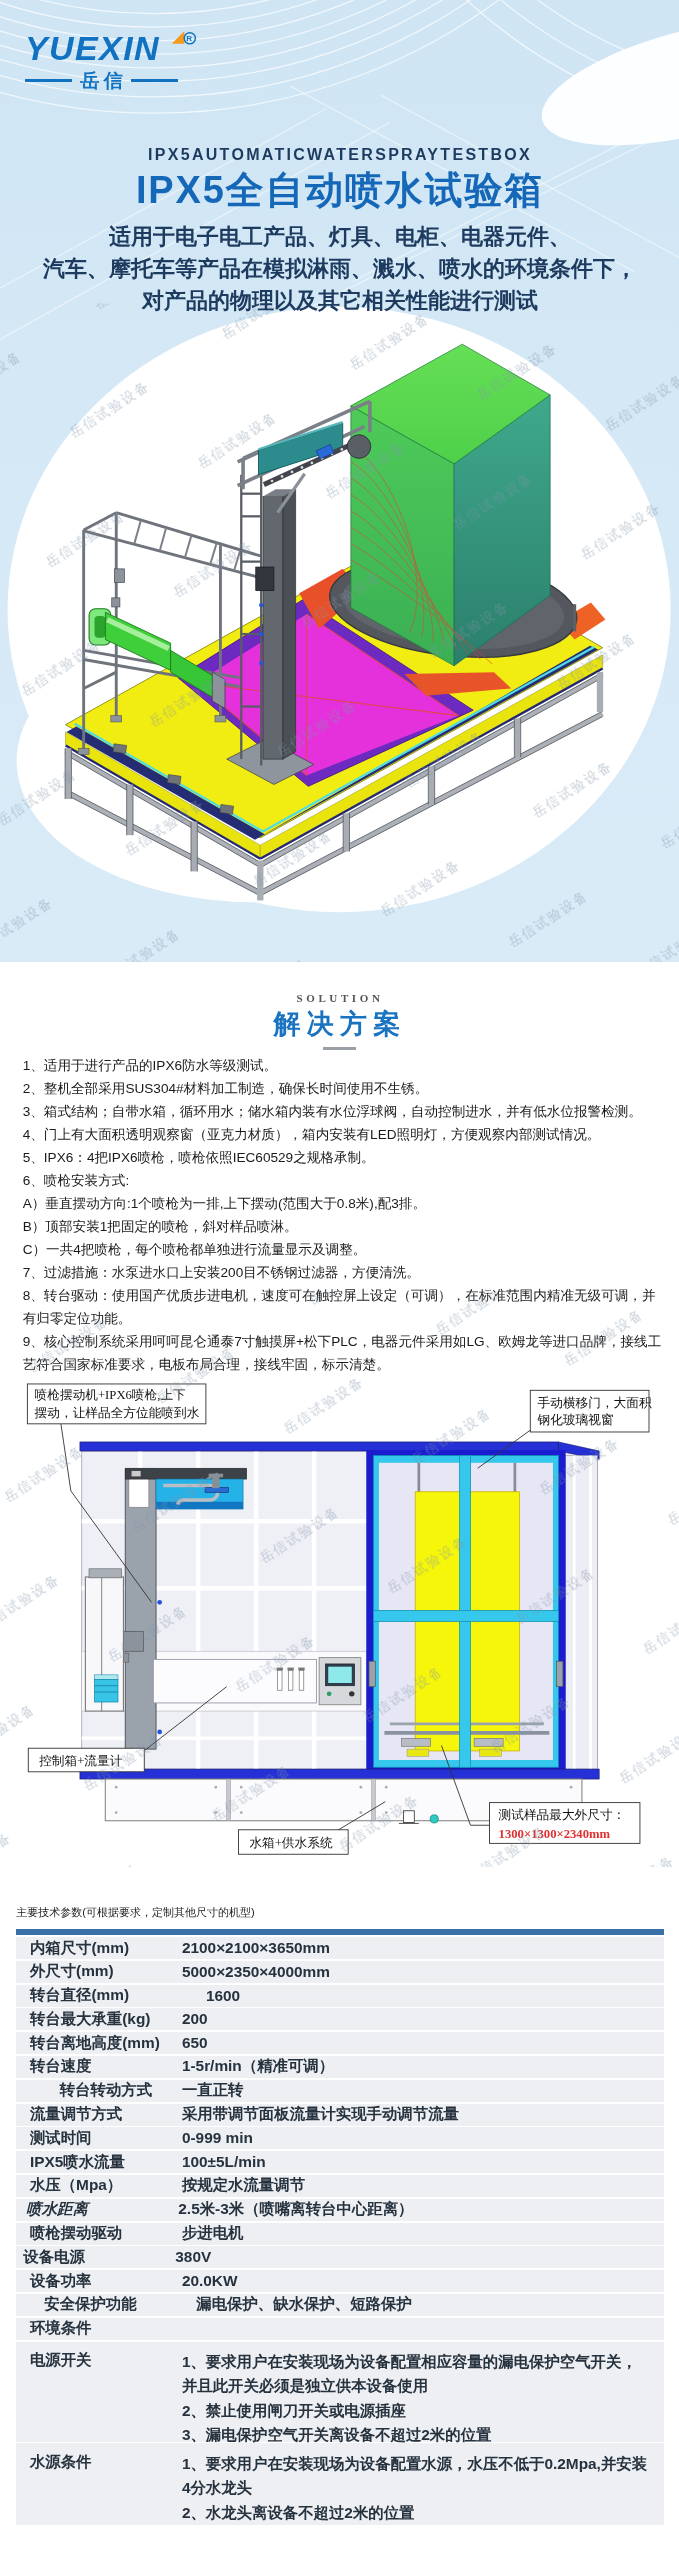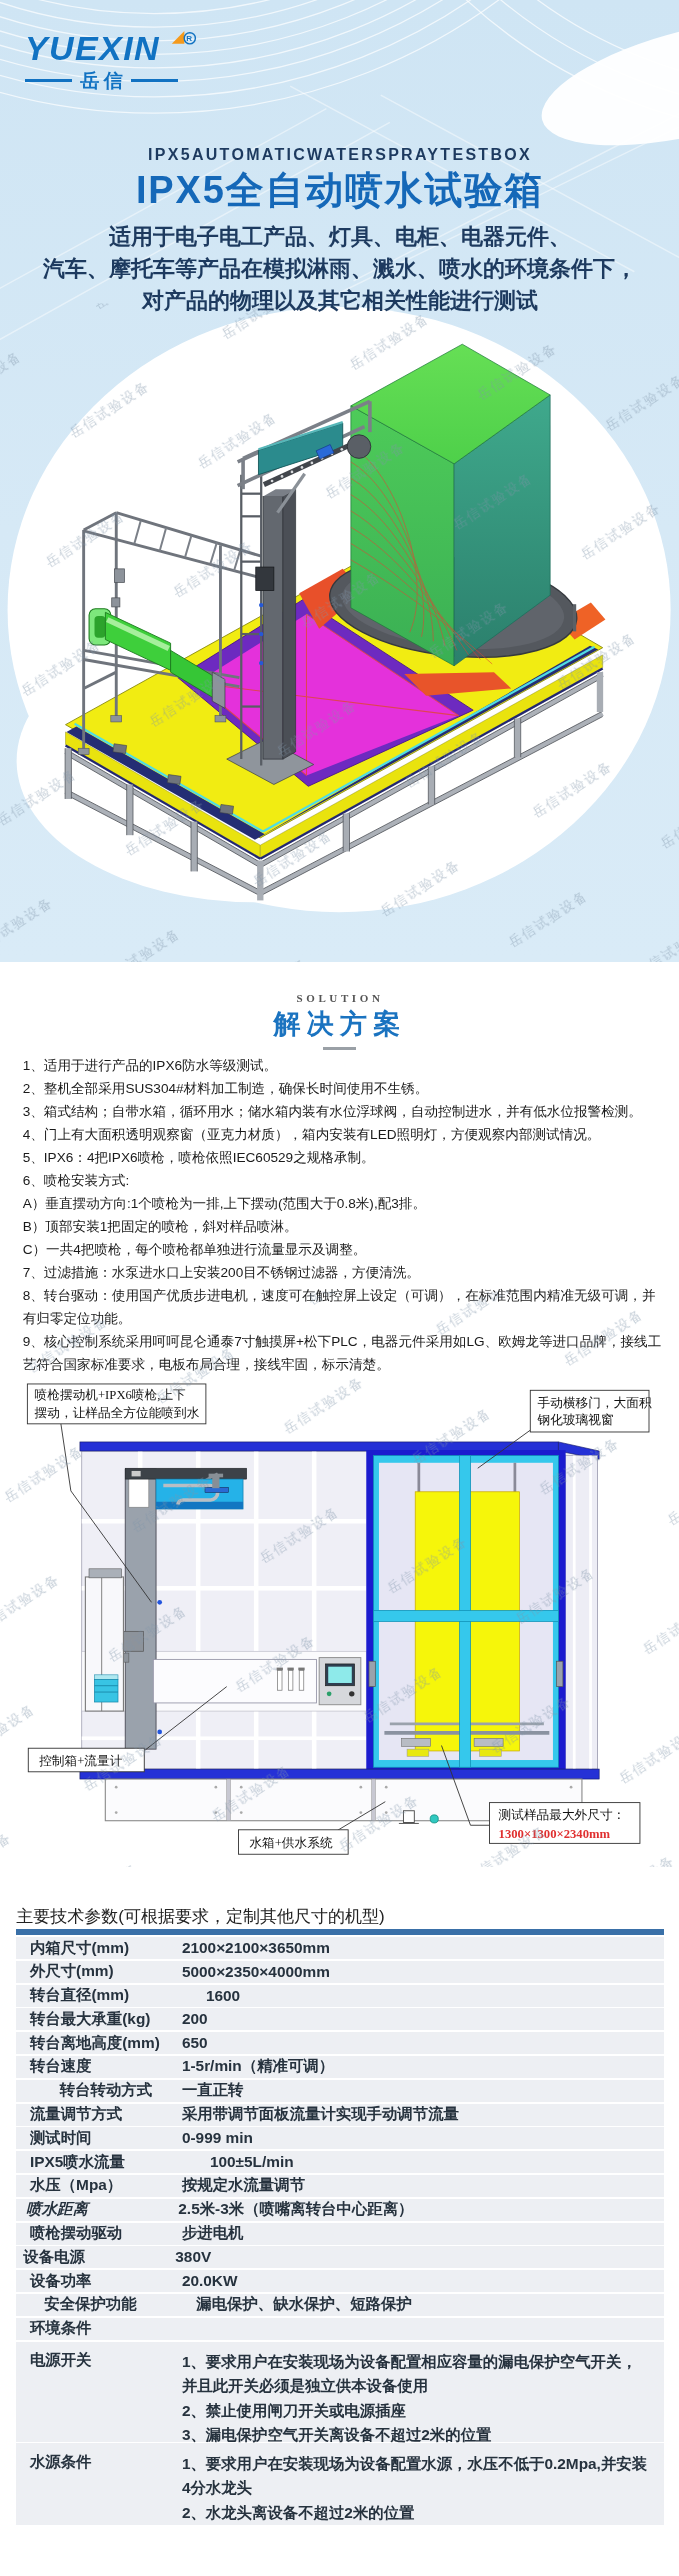--- a/index.html
+++ b/index.html
@@ -508,21 +508,21 @@
 
 <rect x="0" y="1425" width="750" height="635" fill="url(#wm2)"></rect>
 <defs>
 <pattern id="wm2" width="200" height="210" patternUnits="userSpaceOnUse" patternTransform="rotate(-33)">
   <text x="4" y="30" font-size="15" letter-spacing="2" fill="#7e93a8" opacity="0.45" font-family="Liberation Sans">岳信试验设备</text>
   <text x="104" y="135" font-size="15" letter-spacing="2" fill="#7e93a8" opacity="0.45" font-family="Liberation Sans">岳信试验设备</text>
 </pattern>
 </defs>
 </svg>
 
-<div class="abs" style="left:16.3px;top:1905px;font-size:17px;color:#222;">主要技术参数(可根据要求，定制其他尺寸的机型)</div>
+<div class="abs" style="left:16.3px;top:1905px;font-size:11px;color:#222;">主要技术参数(可根据要求，定制其他尺寸的机型)</div>
 
 <div class="abs" style="left:16.3px;top:1929px;width:648px;height:6.3px;background:#3a70a8;"></div>
 
 <div class="abs" style="left:16.3px;top:1937px;width:648px;font-size:15.4px;color:#26323e;font-weight:bold;">
   <div style="background:#edeff3;margin-bottom:1.8px;height:22px;display:flex;align-items:center;">
       <span style="width:152px;padding-left:13.6px;flex:none;">内箱尺寸(mm)</span>
       <span>2100×2100×3650mm</span>
     </div>
   <div style="background:#edeff3;margin-bottom:1.8px;height:22px;display:flex;align-items:center;">
       <span style="width:152px;padding-left:13.6px;flex:none;">外尺寸(mm)</span>
@@ -549,21 +549,21 @@
       <span>一直正转</span>
     </div>
   <div style="background:#edeff3;margin-bottom:1.8px;height:22px;display:flex;align-items:center;">
       <span style="width:152px;padding-left:13.6px;flex:none;">流量调节方式</span>
       <span>采用带调节面板流量计实现手动调节流量</span>
     </div>
   <div style="background:#edeff3;margin-bottom:1.8px;height:22px;display:flex;align-items:center;">
       <span style="width:152px;padding-left:13.6px;flex:none;">测试时间</span>
       <span>0-999 min</span>
     </div>
-  <div style="background:#edeff3;margin-bottom:1.8px;height:22px;display:flex;align-items:center;gap:28px;">
+  <div style="background:#edeff3;margin-bottom:1.8px;height:22px;display:flex;align-items:center;">
       <span style="width:152px;padding-left:13.6px;flex:none;">IPX5喷水流量</span>
       <span>100±5L/min</span>
     </div>
   <div style="background:#edeff3;margin-bottom:1.8px;height:22px;display:flex;align-items:center;">
       <span style="width:152px;padding-left:13.6px;flex:none;">水压（Mpa）</span>
       <span>按规定水流量调节</span>
     </div>
   <div style="background:#edeff3;margin-bottom:1.8px;height:22px;display:flex;align-items:center;">
       <span style="width:152px;padding-left:10px;flex:none;font-style:italic;">喷水距离</span>
       <span>2.5米-3米（喷嘴离转台中心距离）</span>

